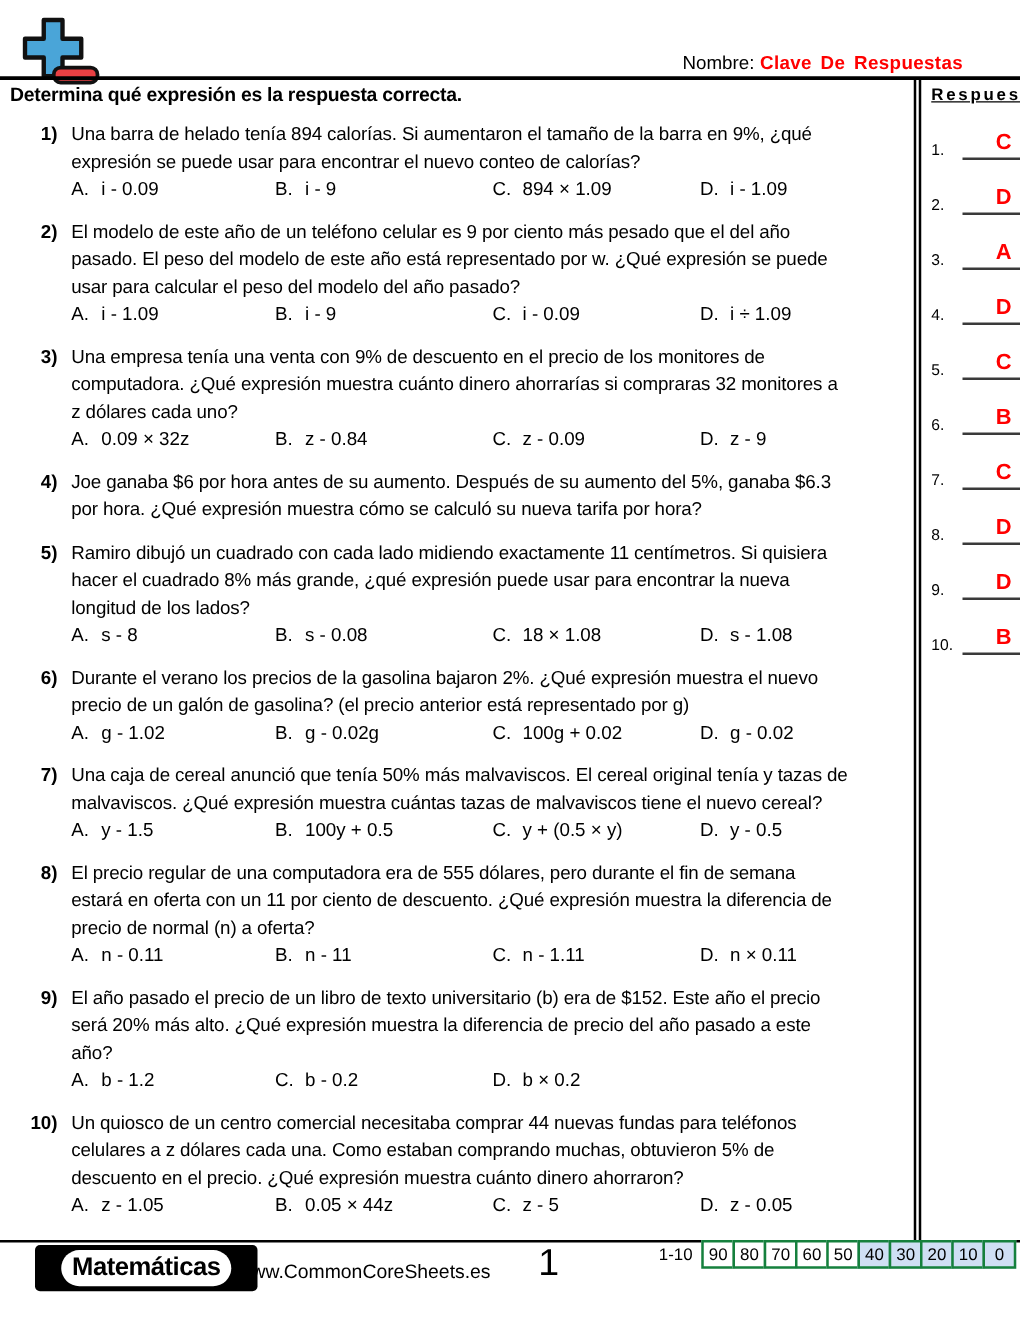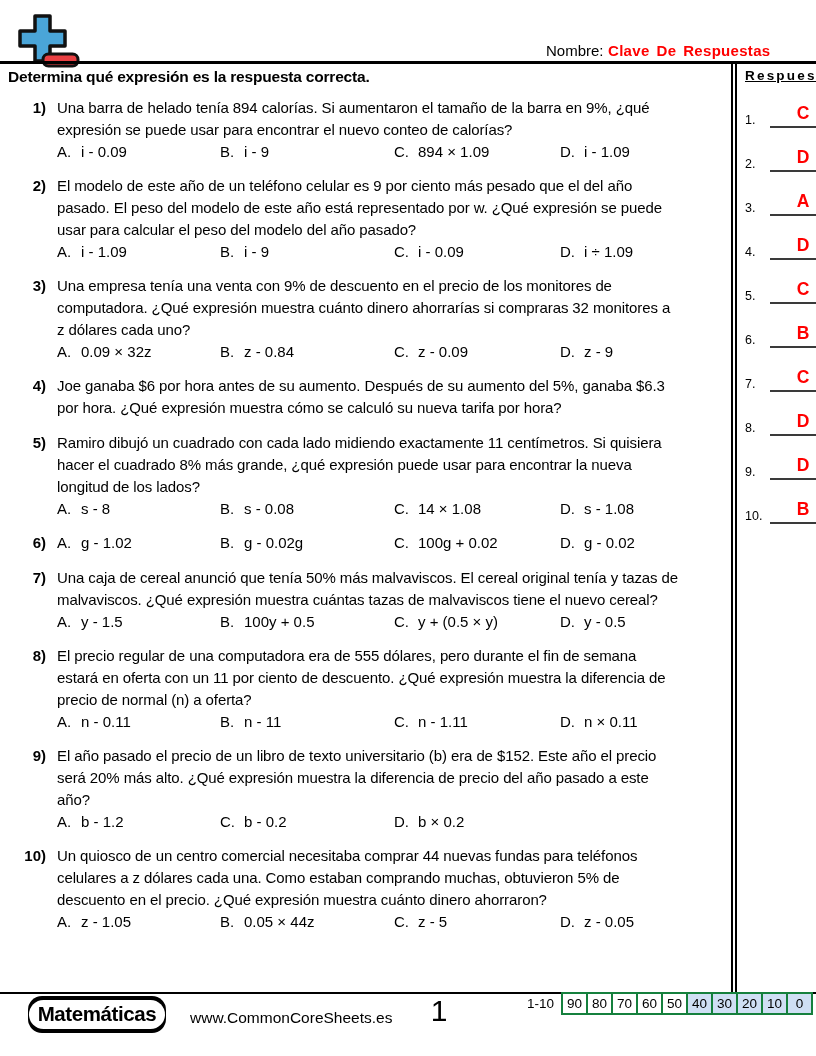--- a/index.html
+++ b/index.html
@@ -27,21 +27,21 @@
   
   .sidebar{position:absolute;left:695px;top:64px;width:121px;height:928px;border-left:6px double #000;box-sizing:border-box;padding:4px 5px 0 8px;background:#fff;margin-left:36px;}
   .answers-header{font-size:13.5px;font-weight:700;letter-spacing:2.2px;text-decoration:underline;white-space:nowrap;}
   .answers-list{margin-top:15px;display:flex;flex-direction:column;}
   .ans-row{display:flex;align-items:flex-end;height:30px;margin-bottom:14px;}
   .ans-num{flex:none;width:23px;font-size:12.5px;line-height:16px;}
   .ans-line{flex:none;width:66px;margin-left:2px;border-bottom:2px solid #3a3a3a;text-align:center;font-size:17.5px;font-weight:700;line-height:26px;color:var(--red,#ff0000);}
 
   
   .footer-rule{position:absolute;left:0;top:992px;width:816px;height:2px;background:#000;}
-  .brand{position:absolute;left:28px;top:996px;width:138px;height:37px;background:#000;border-radius:14px;display:flex;align-items:center;justify-content:center;}
+  .brand{position:absolute;left:28px;top:996px;width:178px;height:37px;background:#000;border-radius:4px;display:flex;align-items:center;justify-content:center;}
   .brand-pill{background:#fff;border-radius:15px;padding:2px 9px 3px;font-weight:700;font-size:20.5px;letter-spacing:-0.4px;white-space:nowrap;}
   .url{position:absolute;left:190px;top:1009px;font-size:15.5px;}
   .page-num{position:absolute;left:408px;top:995px;width:62px;text-align:center;font-size:30px;line-height:32px;}
   .score{position:absolute;left:527px;top:992px;display:flex;align-items:center;}
   .score-label{font-size:13.5px;margin-right:9px;}
   .score-cells{display:flex;}
   .score-cell{width:23px;height:19px;border:2px solid #15803d;margin-left:-2px;display:flex;align-items:center;justify-content:center;font-size:13.5px;background:#fff;}
   .score-cell.shaded{background:var(--score-blue,#cfdff4);}
 </style>
 </head>
@@ -135,32 +135,33 @@
     <div class="qbody">
       <div class="qtext">Ramiro dibujó un cuadrado con cada lado midiendo exactamente 11 centímetros. Si quisiera hacer el cuadrado 8% más grande, ¿qué expresión puede usar para encontrar la nueva longitud de los lados?</div>
       <div class="opts">
         <div class="opt">
           <span class="ol">A.</span><span class="ov">s - 8</span>
         </div>
         <div class="opt">
           <span class="ol">B.</span><span class="ov">s - 0.08</span>
         </div>
         <div class="opt">
-          <span class="ol">C.</span><span class="ov">14 × 1.08</span>
+          <span class="ol">C.</span><span class="ov">18 × 1.08</span>
         </div>
         <div class="opt">
           <span class="ol">D.</span><span class="ov">s - 1.08</span>
         </div>
       </div>
     </div>
   </div>
 
   <div class="q">
     <div class="qnum">6)</div>
     <div class="qbody">
+      <div class="qtext">Durante el verano los precios de la gasolina bajaron 2%. ¿Qué expresión muestra el nuevo precio de un galón de gasolina? (el precio anterior está representado por g)</div>
       <div class="opts">
         <div class="opt">
           <span class="ol">A.</span><span class="ov">g - 1.02</span>
         </div>
         <div class="opt">
           <span class="ol">B.</span><span class="ov">g - 0.02g</span>
         </div>
         <div class="opt">
           <span class="ol">C.</span><span class="ov">100g + 0.02</span>
         </div>

